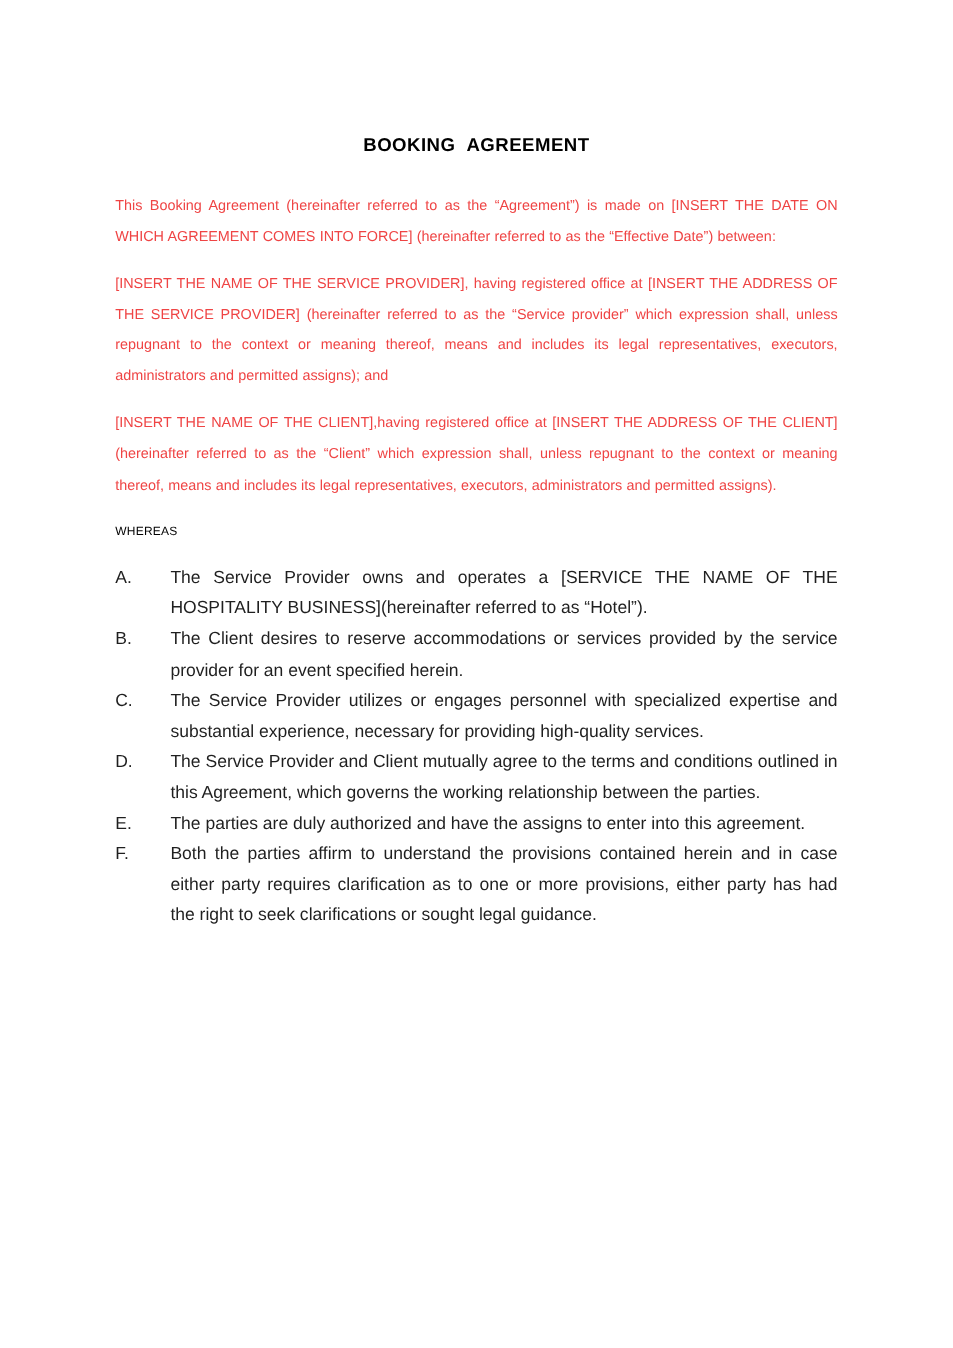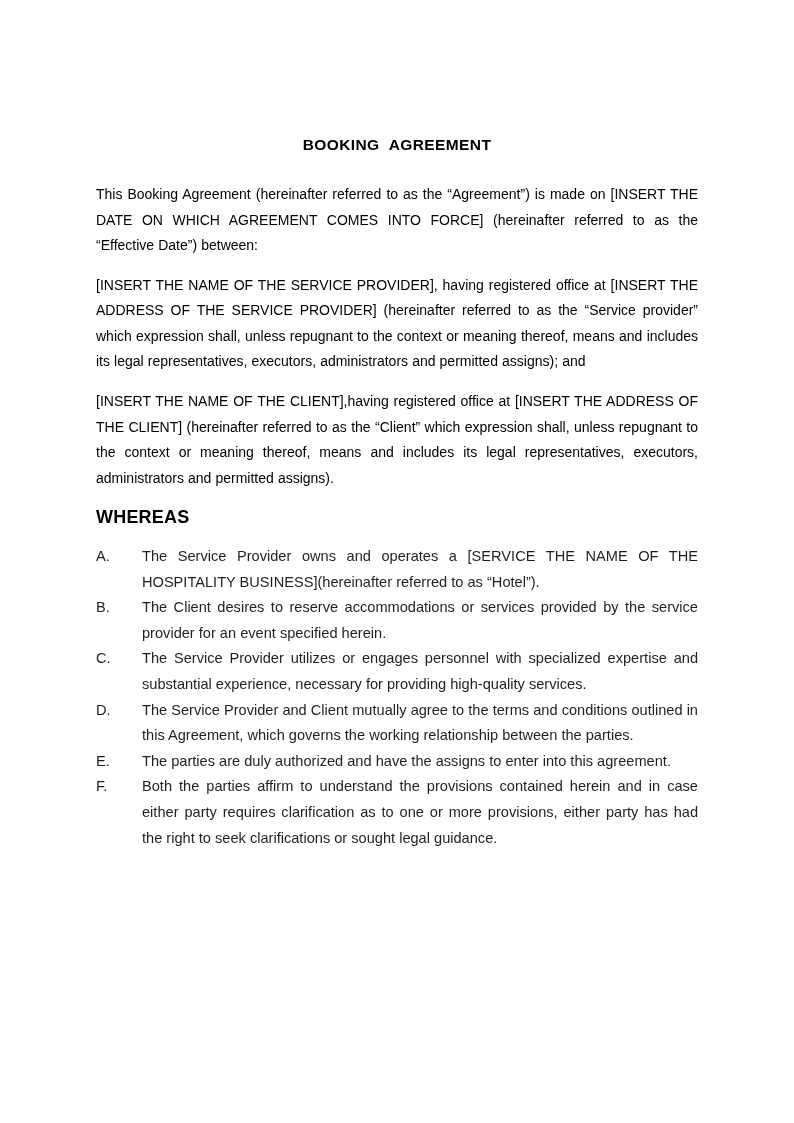--- a/index.html
+++ b/index.html
@@ -17,49 +17,49 @@
     width: 794px;
     height: 1123px;
     background: #ffffff;
     margin: 0 auto;
     overflow: hidden;
     box-sizing: border-box;
   }
   .content {
     position: absolute;
     left: 96px;
-    top: 135px;
+    top: 112px;
     width: 602px;
   }
   .doc-title {
     text-align: center;
     font-size: 15.5px;
     font-weight: bold;
     letter-spacing: 0.4px;
     word-spacing: 5px;
     margin: 0 0 26px 0;
     line-height: 1.35;
     color: #000000;
   }
   .para {
-    font-size: 14px;
+    font-size: 12px;
     line-height: 25.6px;
     text-align: justify;
     text-justify: inter-word;
     margin: 0 0 14px 0;
-    color: #000000;
+    color: #ef4444;
     word-spacing: 0.2px;
   }
   .para:last-child {
     margin-bottom: 0;
   }
   .section-heading {
-    font-size: 18px;
+    font-size: 10px;
     line-height: 25.6px;
-    font-weight: bold;
+    font-weight: normal;
     margin: 0 0 13px 0;
     color: #000000;
     letter-spacing: 0.2px;
   }
   .list {
     margin: 0;
     padding: 0;
     list-style: none;
   }
   .list-item {

